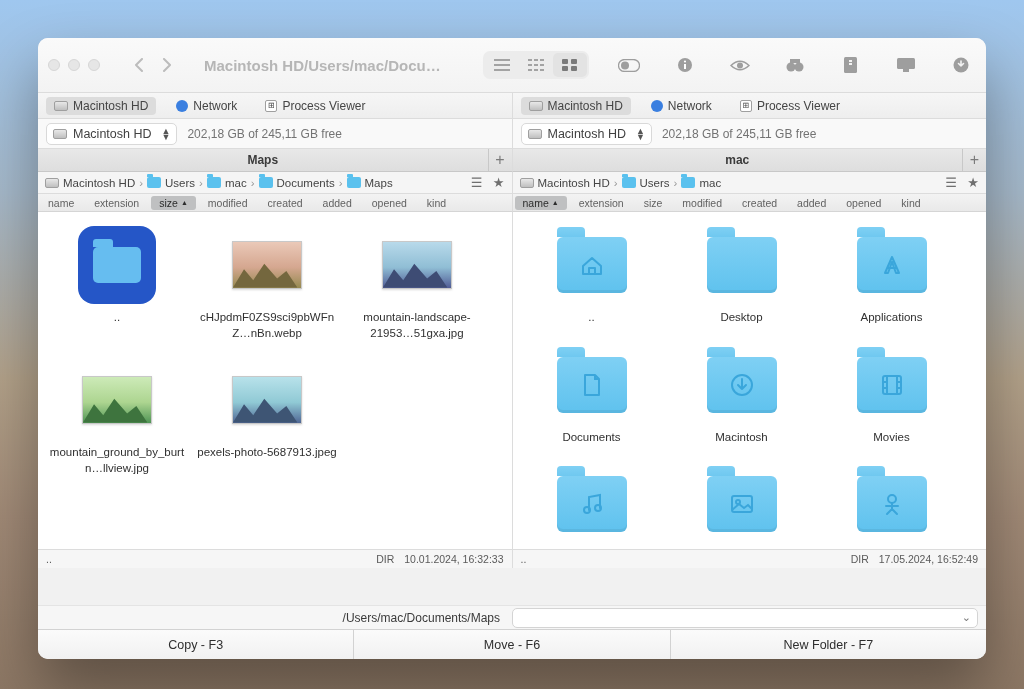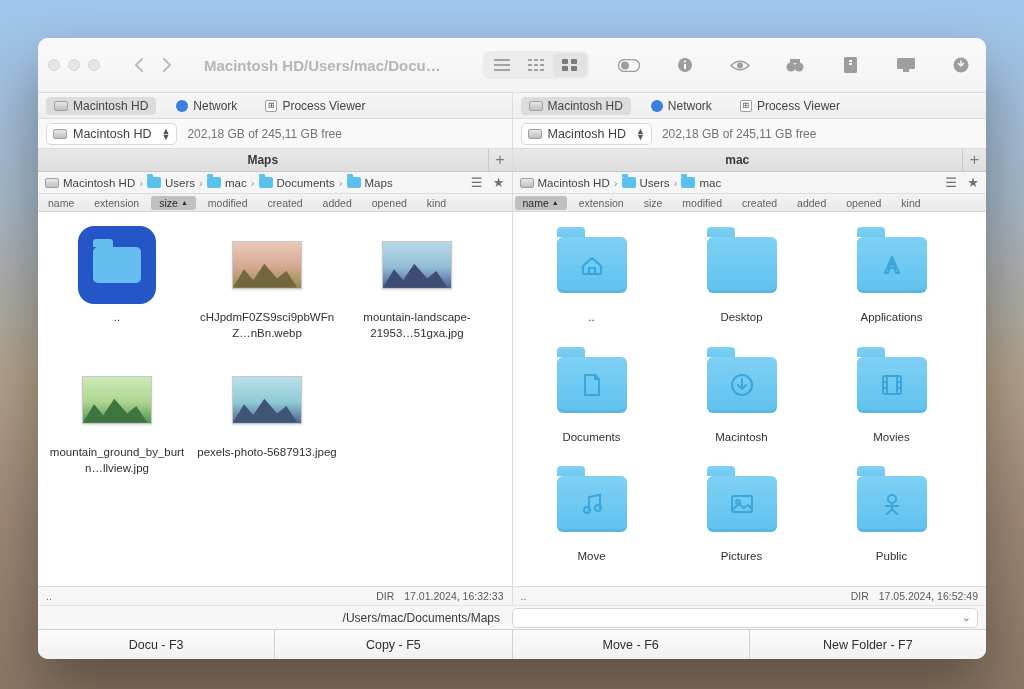--- a/index.html
+++ b/index.html
@@ -86,21 +86,21 @@
   .bigfolder { width:70px; height:56px; background:linear-gradient(#7fd0f4,#5fc2ee); border-radius:6px; position:relative; box-shadow:inset 0 -3px 0 rgba(0,0,0,0.06);}
   .bigfolder::before { content:""; position:absolute; top:-10px; left:0; width:28px; height:10px; background:linear-gradient(#7fd0f4,#6fc8f0); border-radius:4px 4px 0 0;}
   .bigfolder .glyph { position:absolute; inset:0; display:flex; align-items:center; justify-content:center; color:#3aa6db; font-size:26px;}
   
   .statrow { display:flex; border-top:1px solid #dcdcdc; }
   .statcell { flex:1; height:18px; background:#f6f6f6; display:flex; align-items:center; font-size:10.5px; color:#5a5a5a; padding:0 8px;}
   .statcell + .statcell { border-left:1px solid #dcdcdc;}
   .statcell .dots { flex:0 0 auto;}
   .statcell .sr { margin-left:auto; display:flex; gap:10px;}
   
-  .pathrow { height:24px; background:#f6f6f6; border-top:1px solid #e4e4e4; display:flex; align-items:center; }
+  .pathrow { height:24px; background:#f6f6f6; border-top:1px solid #e4e4e4; display:flex; align-items:center;margin-top:37px; }
   .pathlbl { width:50%; text-align:right; padding-right:12px; font-size:12px; color:#3a3a3a;}
   .pathdd { flex:1; margin:0 8px 0 0; height:20px; background:#fff; border:1px solid #d4d4d4; border-radius:5px; display:flex; align-items:center; justify-content:flex-end; padding:0 6px; color:#777; font-size:11px;}
   
   .bottombar { height:30px; background:linear-gradient(#fbfbfb,#f1f1f1); border-top:1px solid #d2d2d2; display:flex;}
   .bbtn { flex:1; display:flex; align-items:center; justify-content:center; font-size:12.5px; color:#2e2e2e; border-right:1px solid #d2d2d2;}
   .bbtn:last-child { border-right:none;}
   svg { display:block; }
 </style>
 </head>
 <body>
@@ -512,39 +512,38 @@
           </div>
         </div>
     </div>
   </div>
 
   <div class="statrow">
     <div class="statcell">
       <span class="dots">..</span>
       <span class="sr">
           <span>DIR</span>
-          <span>17.01.2024, 16:32:33</span>
+          <span>10.01.2024, 16:32:33</span>
         </span>
     </div>
     <div class="statcell">
       <span class="dots">..</span>
       <span class="sr">
           <span>DIR</span>
           <span>17.05.2024, 16:52:49</span>
         </span>
     </div>
   </div>
 
   <div class="pathrow">
     <div class="pathlbl">/Users/mac/Documents/Maps</div>
     <div class="pathdd">
         <span>⌄</span>
       </div>
   </div>
 
   <div class="bottombar" id="bottombar">
-      <div class="bbtn">Docu - F3</div>
-      <div class="bbtn">Copy - F5</div>
+      <div class="bbtn">Copy - F3</div>
       <div class="bbtn">Move - F6</div>
       <div class="bbtn">New Folder - F7</div>
     </div>
 
 </div>
 
 </body></html>

